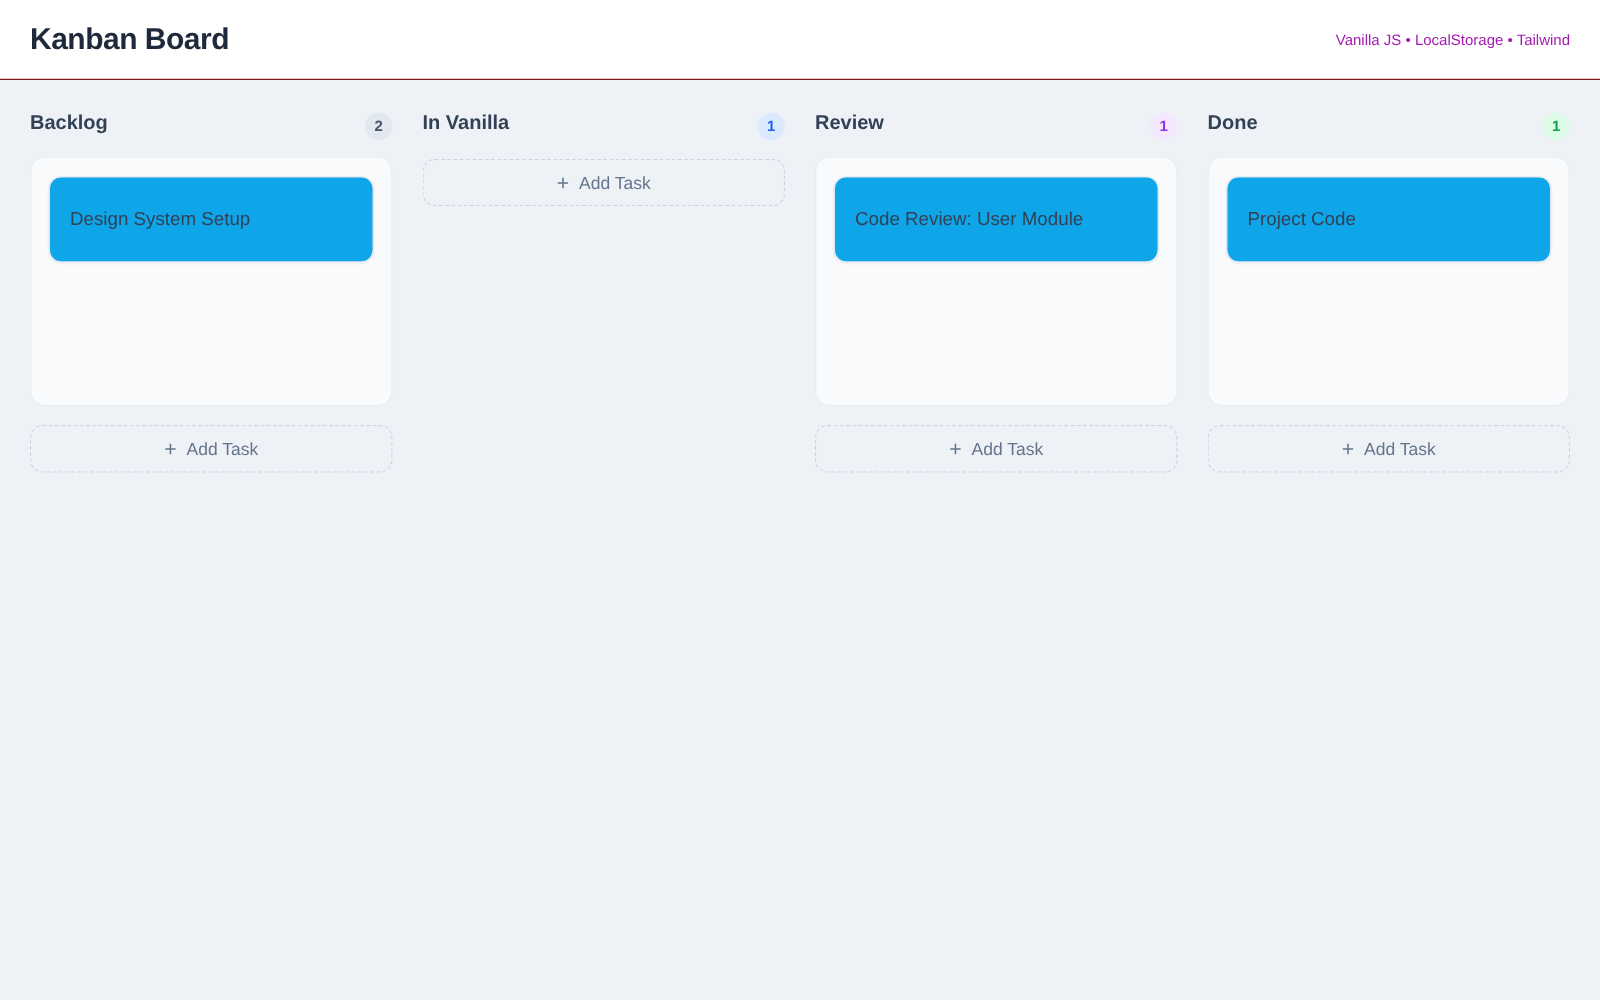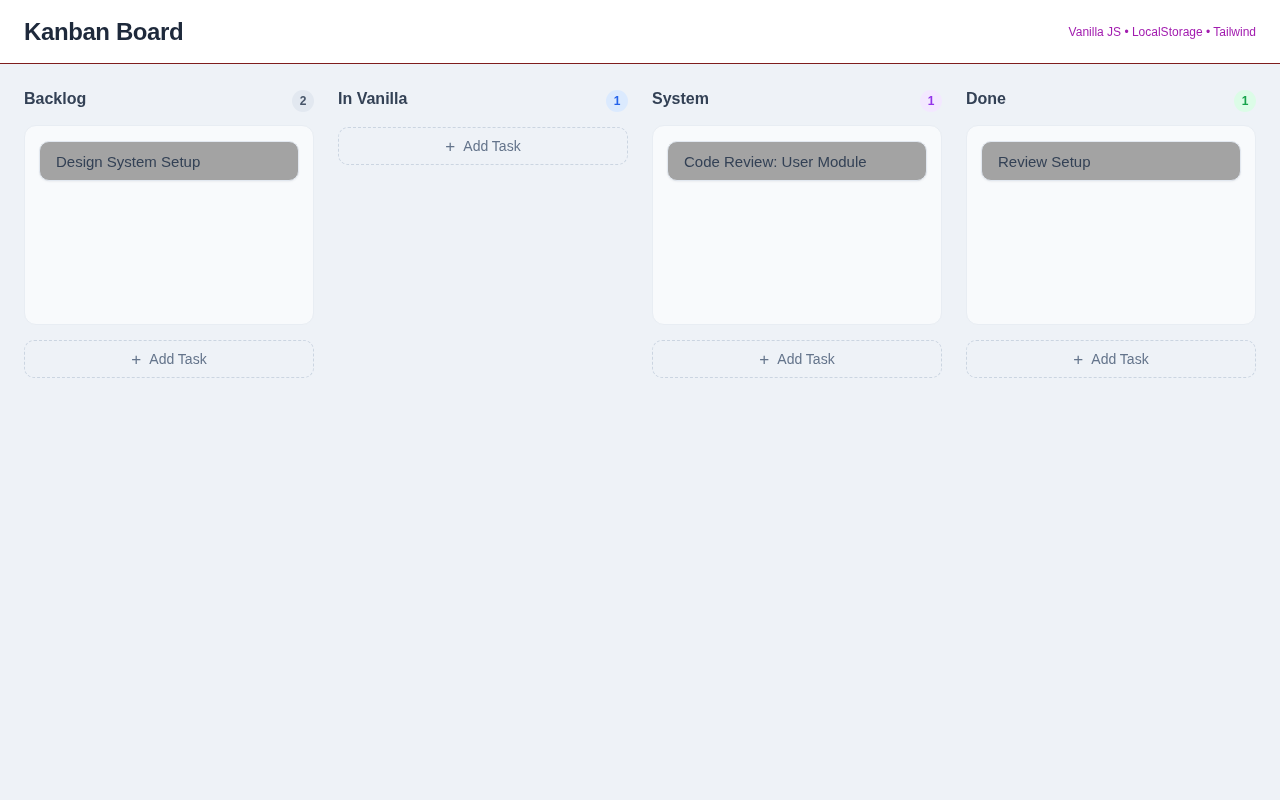--- a/index.html
+++ b/index.html
@@ -67,24 +67,24 @@
     background:#f8fafc;
     border:1px solid #e8edf3;
     border-radius:12px;
     min-height:200px;
     padding:15px 14px;
     display:flex;
     flex-direction:column;
     gap:14px;
   }
   .task-card {
-    background:#a3a3a3;
+    background:#0ea5e9;
     border:1px solid #e2e8f0;
     border-radius:10px;
-    height:40px;
+    height:69px;
     display:flex;
     align-items:center;
     padding:0 16px;
     font-size:15px;
     font-weight:500;
     color:#334155;
     box-shadow:0 1px 2px rgba(15,23,42,0.05);
     cursor:grab;
   }
   .add-task-btn {
@@ -142,42 +142,42 @@
       <span class="count-badge" style="background: rgb(219, 234, 254); color: rgb(37, 99, 235);">1</span>
     </div>
     <button class="add-task-btn">
       <span class="plus-glyph">+</span>
       <span>Add Task</span>
     </button>
   </section>
 
   <section class="column">
     <div class="column-header">
-      <span class="column-title">System</span>
+      <span class="column-title">Review</span>
       <span class="count-badge" style="background: rgb(243, 232, 255); color: rgb(147, 51, 234);">1</span>
     </div>
     <div class="column-body">
       <div class="task-card">
         <span>Code Review: User Module</span>
       </div>
     </div>
     <button class="add-task-btn">
       <span class="plus-glyph">+</span>
       <span>Add Task</span>
     </button>
   </section>
 
   <section class="column">
     <div class="column-header">
       <span class="column-title">Done</span>
       <span class="count-badge" style="background: rgb(220, 252, 231); color: rgb(22, 163, 74);">1</span>
     </div>
     <div class="column-body">
       <div class="task-card">
-        <span>Review Setup</span>
+        <span>Project Code</span>
       </div>
     </div>
     <button class="add-task-btn">
       <span class="plus-glyph">+</span>
       <span>Add Task</span>
     </button>
   </section>
 
 </main>
 

